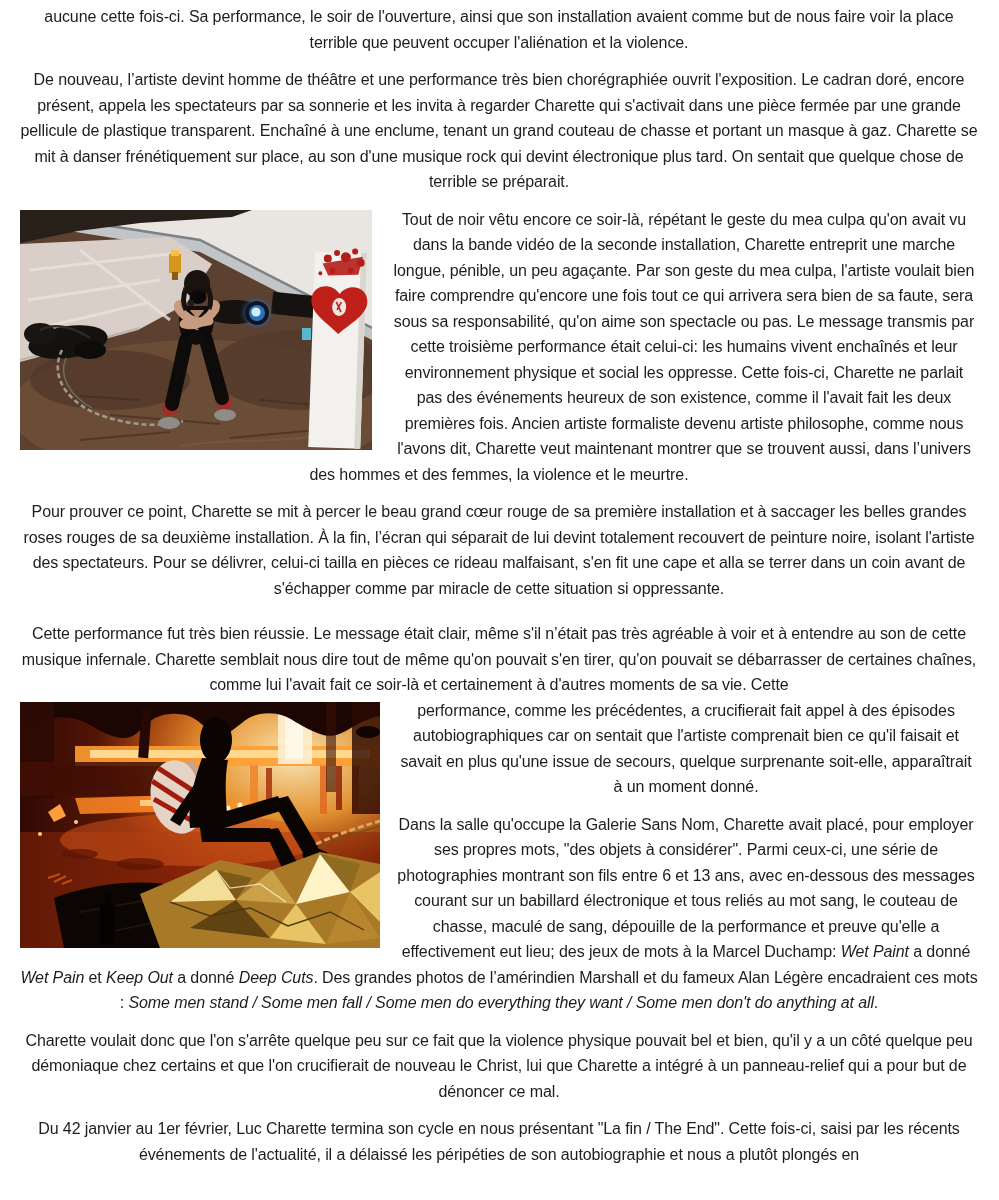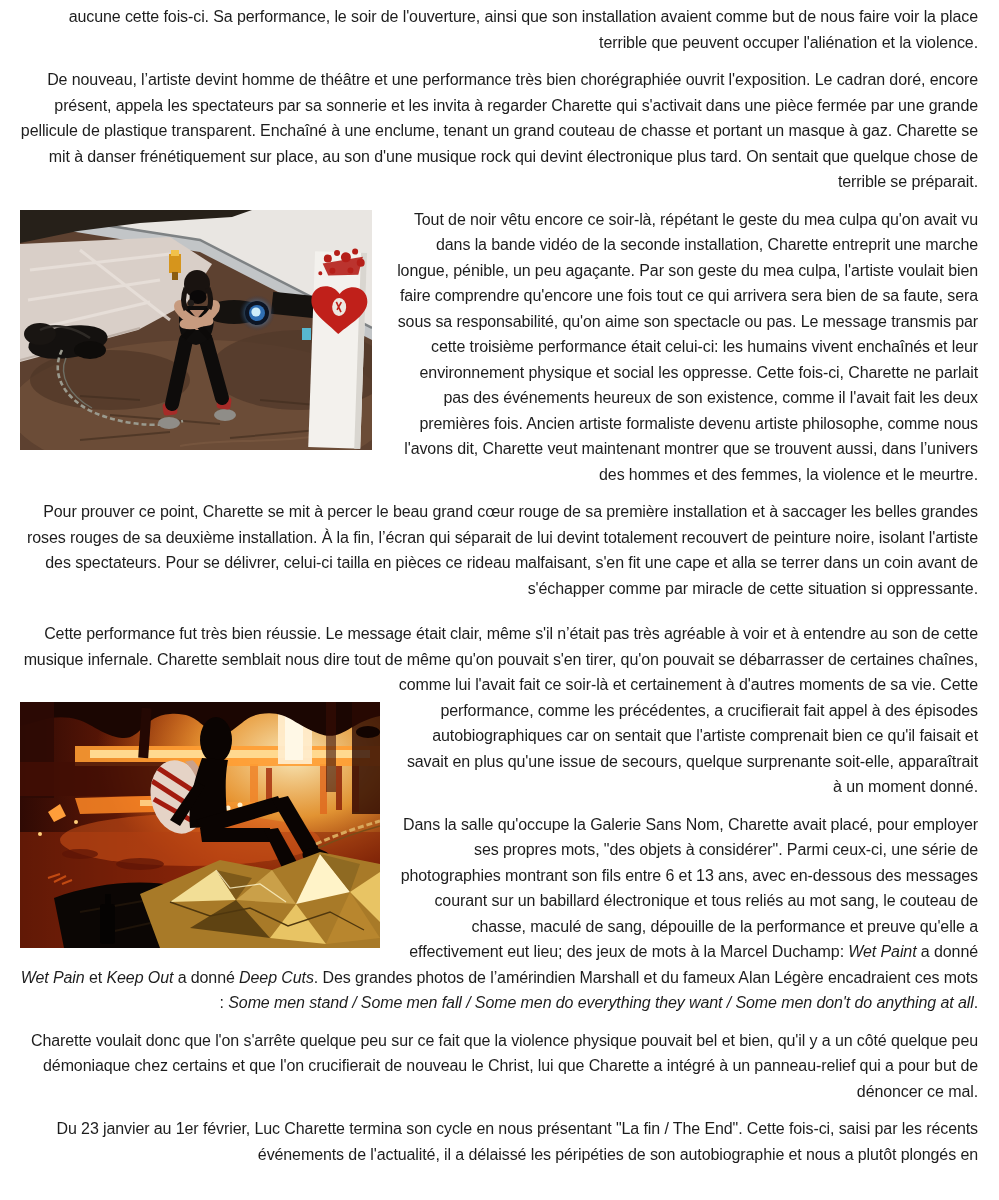--- a/index.html
+++ b/index.html
@@ -10,21 +10,21 @@
     color: #1d1d1d;
   }
   .page {
     box-sizing: border-box;
     width: 999px; height: 1200px;
     padding: 4px 21px 0 20px;
     font-size: 16px;
     line-height: 25.5px;
     letter-spacing: -0.1px;
   }
-  .page p { margin: 0 0 12px 0; text-align: right; }
+  .page p { margin: 0 0 12px 0; text-align: center; }
   .page p.nogap { margin-bottom: 0; margin-top: 20px; }
   .page p.clear { clear: both; }
   .photo {
     float: left;
     overflow: hidden;
     background: #333;
   }
   .photo svg { display: block; }
   .photo-1 { width: 352px; height: 240px; margin: 3px 18px 9px 0; }
   .photo-2 { width: 360px; height: 246px; margin: 4px 14px 9px 0; }
@@ -266,15 +266,15 @@
           <path d="M28,176 L40,172 M34,180 L46,174 M42,182 L52,178" stroke="#c24a12" stroke-width="2"></path>
         </g>
       </svg>
     </div>
     <p>performance, comme les précédentes, a crucifierait fait appel à des épisodes autobiographiques car on sentait que l'artiste comprenait bien ce qu'il faisait et savait en plus qu'une issue de secours, quelque surprenante soit-elle, apparaîtrait à un moment donné.</p>
     <p><span>Dans la salle qu'occupe la Galerie Sans Nom, Charette avait placé, pour employer ses propres mots, "des objets à considérer". Parmi ceux-ci, une série de photographies montrant son fils entre 6 et 13 ans, avec en-dessous des messages courant sur un babillard électronique et tous reliés au mot sang, le couteau de chasse, maculé de sang, dépouille de la performance et preuve qu'elle a effectivement eut lieu; des jeux de mots à la Marcel Duchamp: </span><em>Wet Paint</em><span> a donné </span><em>Wet Pain</em><span> et </span><em>Keep Out</em><span> a donné </span><em>Deep Cuts</em><span>. Des grandes photos de l’amérindien Marshall et du fameux Alan Légère encadraient ces mots : </span><em>Some men stand / Some men fall / Some men do everything they want / Some men don't do anything at all</em><span>.</span></p>
   </div>
 
   <p class="clear">Charette voulait donc que l'on s'arrête quelque peu sur ce fait que la violence physique pouvait bel et bien, qu'il y a un côté quelque peu démoniaque chez certains et que l'on crucifierait de nouveau le Christ, lui que Charette a intégré à un panneau-relief qui a pour but de dénoncer ce mal.</p>
 
-  <p>Du 23 janvier au 1er février, Luc Charette termina son cycle en nous présentant "La fin / The End". Cette fois-ci, saisi par les récents événements de l'actualité, il a délaissé les péripéties de son autobiographie et nous a plutôt plongés en</p>
+  <p>Du 42 janvier au 1er février, Luc Charette termina son cycle en nous présentant "La fin / The End". Cette fois-ci, saisi par les récents événements de l'actualité, il a délaissé les péripéties de son autobiographie et nous a plutôt plongés en</p>
 
 </div>
 
 </body></html>

